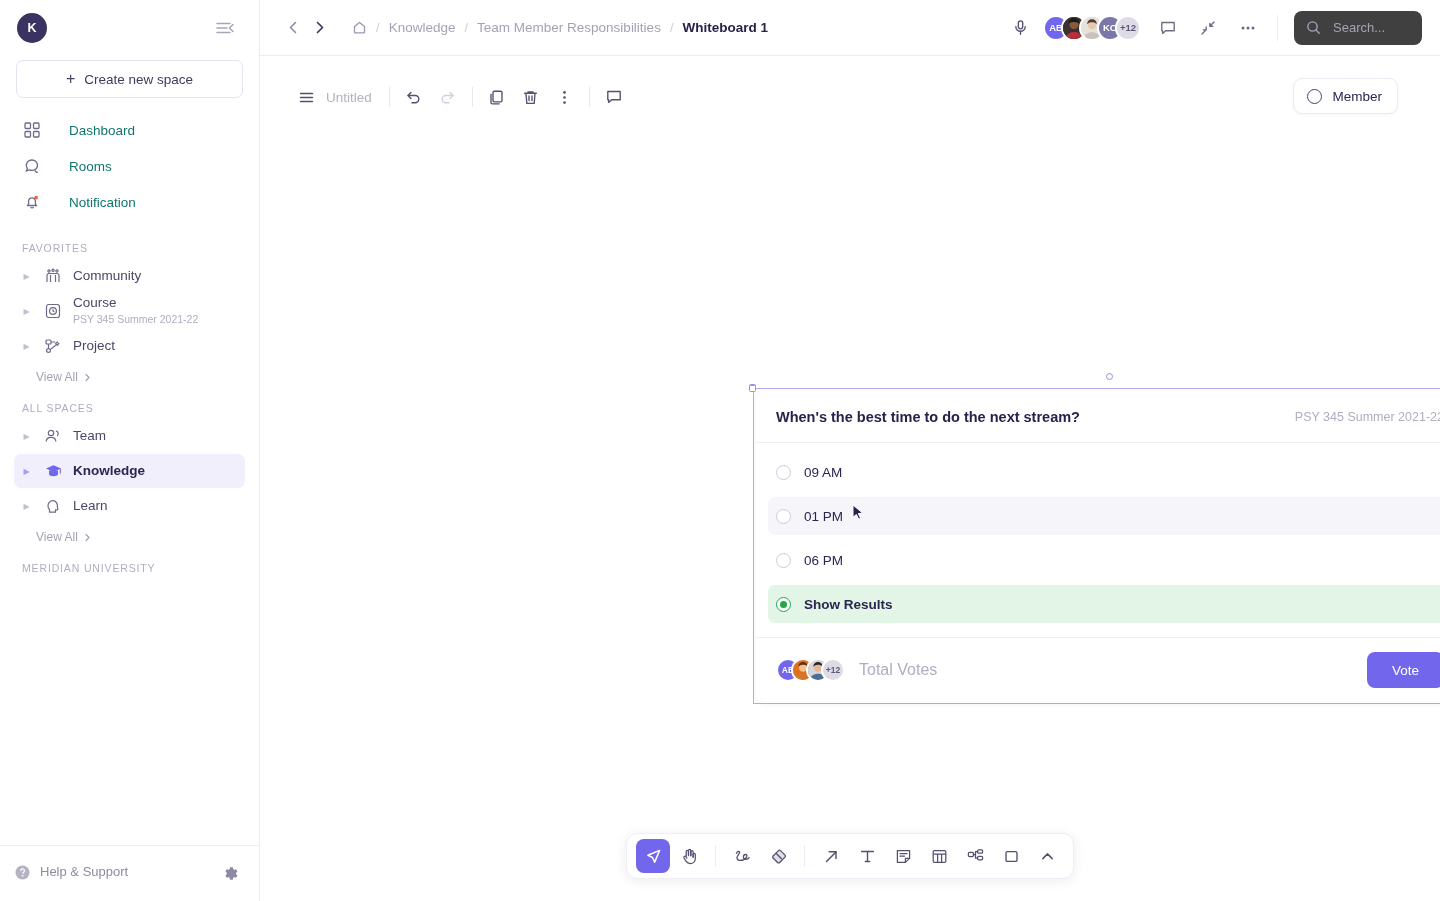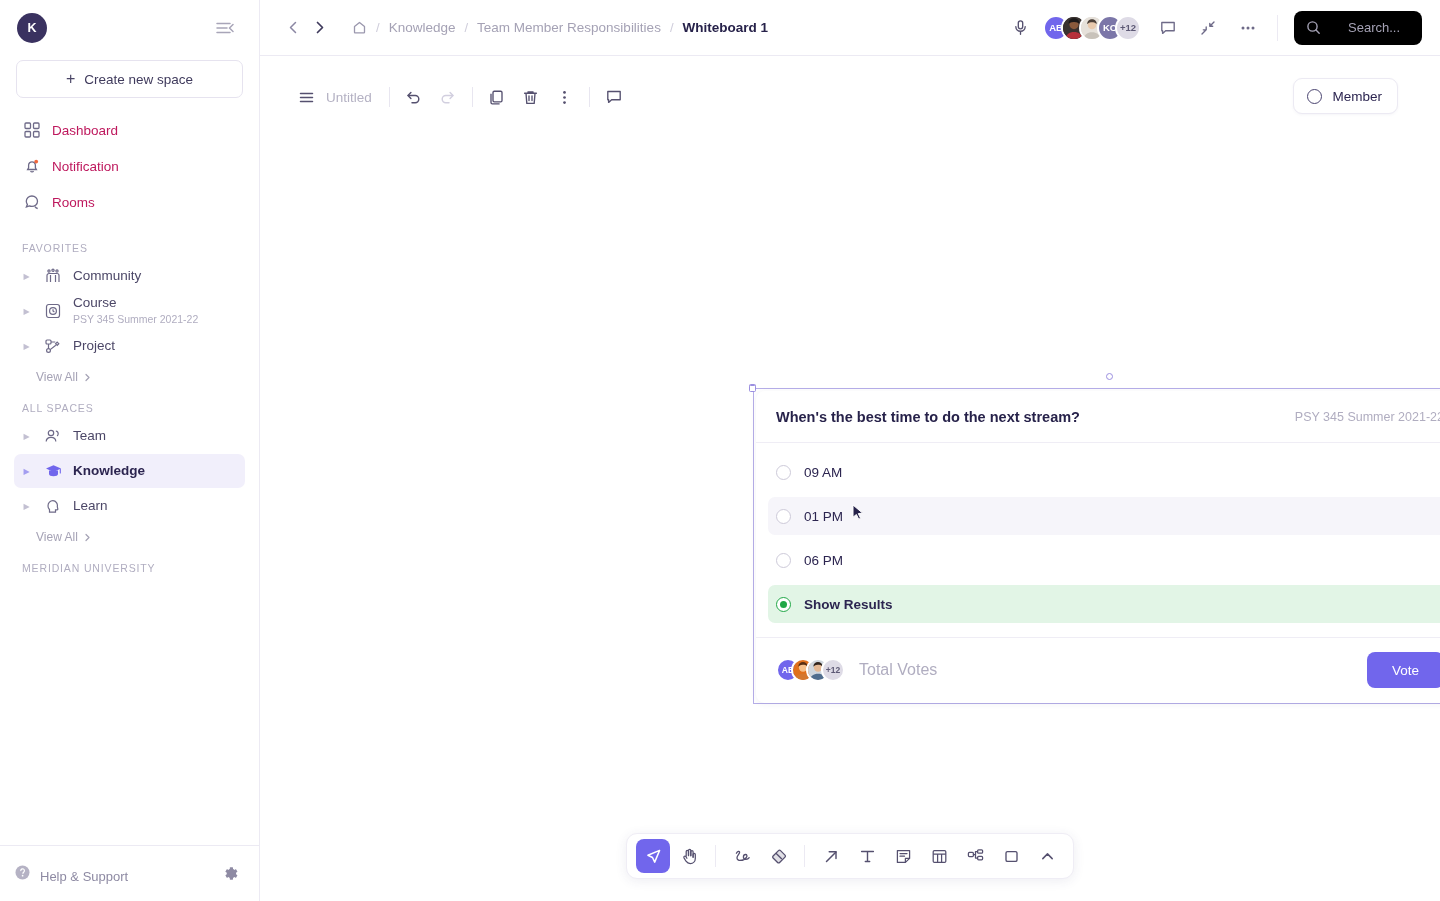--- a/index.html
+++ b/index.html
@@ -39,23 +39,23 @@
     margin: 4px 16px 14px 16px; height: 38px;
     border: 1px solid #e6e3ef; border-radius: 7px;
     display: flex; align-items: center; justify-content: center;
     gap: 9px; cursor: pointer; background: #fff;
     font-size: 13.5px; color: #3f3a5c; font-weight: 500;
   }
   .create-btn .plus { font-size: 16px; color: #4a4566; line-height: 1; font-weight: 400; }
 
   .nav-group { padding: 0 14px; }
   .nav-item {
-    display: flex; align-items: center; gap: 11px;
+    display: flex; align-items: center; gap: 28px;
     height: 36px; padding: 0 8px; border-radius: 7px;
-    cursor: pointer; color: #be185d; font-size: 13.5px;
+    cursor: pointer; color: #0f766e; font-size: 13.5px;
   }
   .nav-ico { width: 19px; height: 19px; display:flex; align-items:center; justify-content:center; color:#6e6a88; flex-shrink:0; }
 
   .sec-label {
     font-size: 10.5px; letter-spacing: .85px; color: #b0adc0;
     padding: 0 22px; margin: 22px 0 4px 0; font-weight: 500;
   }
   .sec-label.tight { margin-top: 18px; }
 
   .space-item {
@@ -81,21 +81,21 @@
     cursor: pointer; margin-left: 14px;
   }
   .view-all svg { margin-top: 1px; }
 
   .sb-spacer { flex: 1; }
   .sb-bottom {
     height: 56px; border-top: 1px solid #eceaf3;
     display: flex; align-items: center; justify-content: space-between;
     padding: 0 20px 0 14px;
   }
-  .help { display:flex; align-items:flex-end; gap:9px; font-size:13px; color:#8e8aa3; cursor:pointer; }
+  .help { display:flex; align-items:flex-start; gap:9px; font-size:13px; color:#8e8aa3; cursor:pointer; }
   .gear { color:#8e8aa3; cursor:pointer; display:flex; }
 
   
   .main { flex: 1; display: flex; flex-direction: column; position: relative; min-width: 0; }
   .topbar {
     height: 56px; border-bottom: 1px solid #eceaf3;
     display: flex; align-items: center; padding: 0 18px 0 20px;
     background:#fff; flex-shrink: 0;
   }
   .navarrow { width:26px; height:26px; display:flex; align-items:center; justify-content:center; cursor:pointer; color:#8b87a3; }
@@ -111,22 +111,22 @@
   .avstack { display:flex; align-items:center;justify-content:flex-end; }
   .av {
     width:26px; height:26px; border-radius:50%; border:2px solid #fff;
     margin-left:-8px; display:flex; align-items:center; justify-content:center;
     font-size:9.5px; color:#fff; font-weight:600; overflow:hidden; position:relative;
   }
   .av:first-child { margin-left:0; }
   .ticon { width:26px; height:26px; display:flex; align-items:center; justify-content:center; cursor:pointer; color:#6e6a88; }
   .tdivider { width:1px; height:26px; background:#eceaf3; margin: 0 2px; }
   .search {
-    display:flex; align-items:center; gap:27px;
-    background:#000000; border-radius:8px; height:34px; width:128px;
+    display:flex; align-items:center; gap:12px;
+    background:#404040; border-radius:8px; height:34px; width:128px;
     padding: 0 12px; cursor:text; color:#a5a2b5; font-size:13px;
   }
 
   
   .canvas { flex:1; position:relative; background:#fff; overflow:hidden; }
 
   .wb-toolbar {
     position:absolute; left:26px; top:22px; height:38px;
     display:flex; align-items:center; gap:0; padding: 0 6px;
     border-radius:8px; background:#fff;
@@ -255,35 +255,35 @@
               <rect x="9.5" y="1" width="5.5" height="5.5" rx="1"></rect>
             <rect x="1" y="9.5" width="5.5" height="5.5" rx="1"></rect>
               <rect x="9.5" y="9.5" width="5.5" height="5.5" rx="1"></rect>
           </svg>
         </span>
         <span>Dashboard</span>
       </div>
       <div class="nav-item">
         <span class="nav-ico">
           <svg width="16" height="16" viewBox="0 0 16 16" fill="none" stroke="#6e6a88" stroke-width="1.3">
+            <path d="M13.5 7.2c0 3-2.5 5.2-5.6 5.2-.9 0-1.8-.2-2.5-.5l-3 1 1-2.6A5 5 0 012.3 7.2C2.3 4.2 4.8 2 7.9 2s5.6 2.2 5.6 5.2z"></path>
+            <path d="M11 12.6c.6 1 1.6 1.7 2.7 1.9"></path>
+          </svg>
+        </span>
+        <span>Rooms</span>
+      </div>
+      <div class="nav-item">
+        <span class="nav-ico">
+          <svg width="16" height="16" viewBox="0 0 16 16" fill="none" stroke="#6e6a88" stroke-width="1.3">
             <path d="M4 11.5h8.4l-1-1.7V7.2a3.4 3.4 0 10-6.8 0v2.6L3.6 11.5z"></path>
             <path d="M6.6 12.9a1.6 1.6 0 002.9 0"></path>
             <circle cx="12.2" cy="3.6" r="1.9" fill="#f2683c" stroke="none"></circle>
           </svg>
         </span>
         <span>Notification</span>
-      </div>
-      <div class="nav-item">
-        <span class="nav-ico">
-          <svg width="16" height="16" viewBox="0 0 16 16" fill="none" stroke="#6e6a88" stroke-width="1.3">
-            <path d="M13.5 7.2c0 3-2.5 5.2-5.6 5.2-.9 0-1.8-.2-2.5-.5l-3 1 1-2.6A5 5 0 012.3 7.2C2.3 4.2 4.8 2 7.9 2s5.6 2.2 5.6 5.2z"></path>
-            <path d="M11 12.6c.6 1 1.6 1.7 2.7 1.9"></path>
-          </svg>
-        </span>
-        <span>Rooms</span>
       </div>
     </div>
 
     <div class="sec-label">FAVORITES</div>
     <div class="nav-group">
       <div class="space-item">
         <span class="caret">▶</span>
         <span class="space-ico">
           <svg width="18" height="18" viewBox="0 0 18 18" fill="none" stroke="#6e6a88" stroke-width="1.2">
             <circle cx="5" cy="4" r="1.1"></circle>

